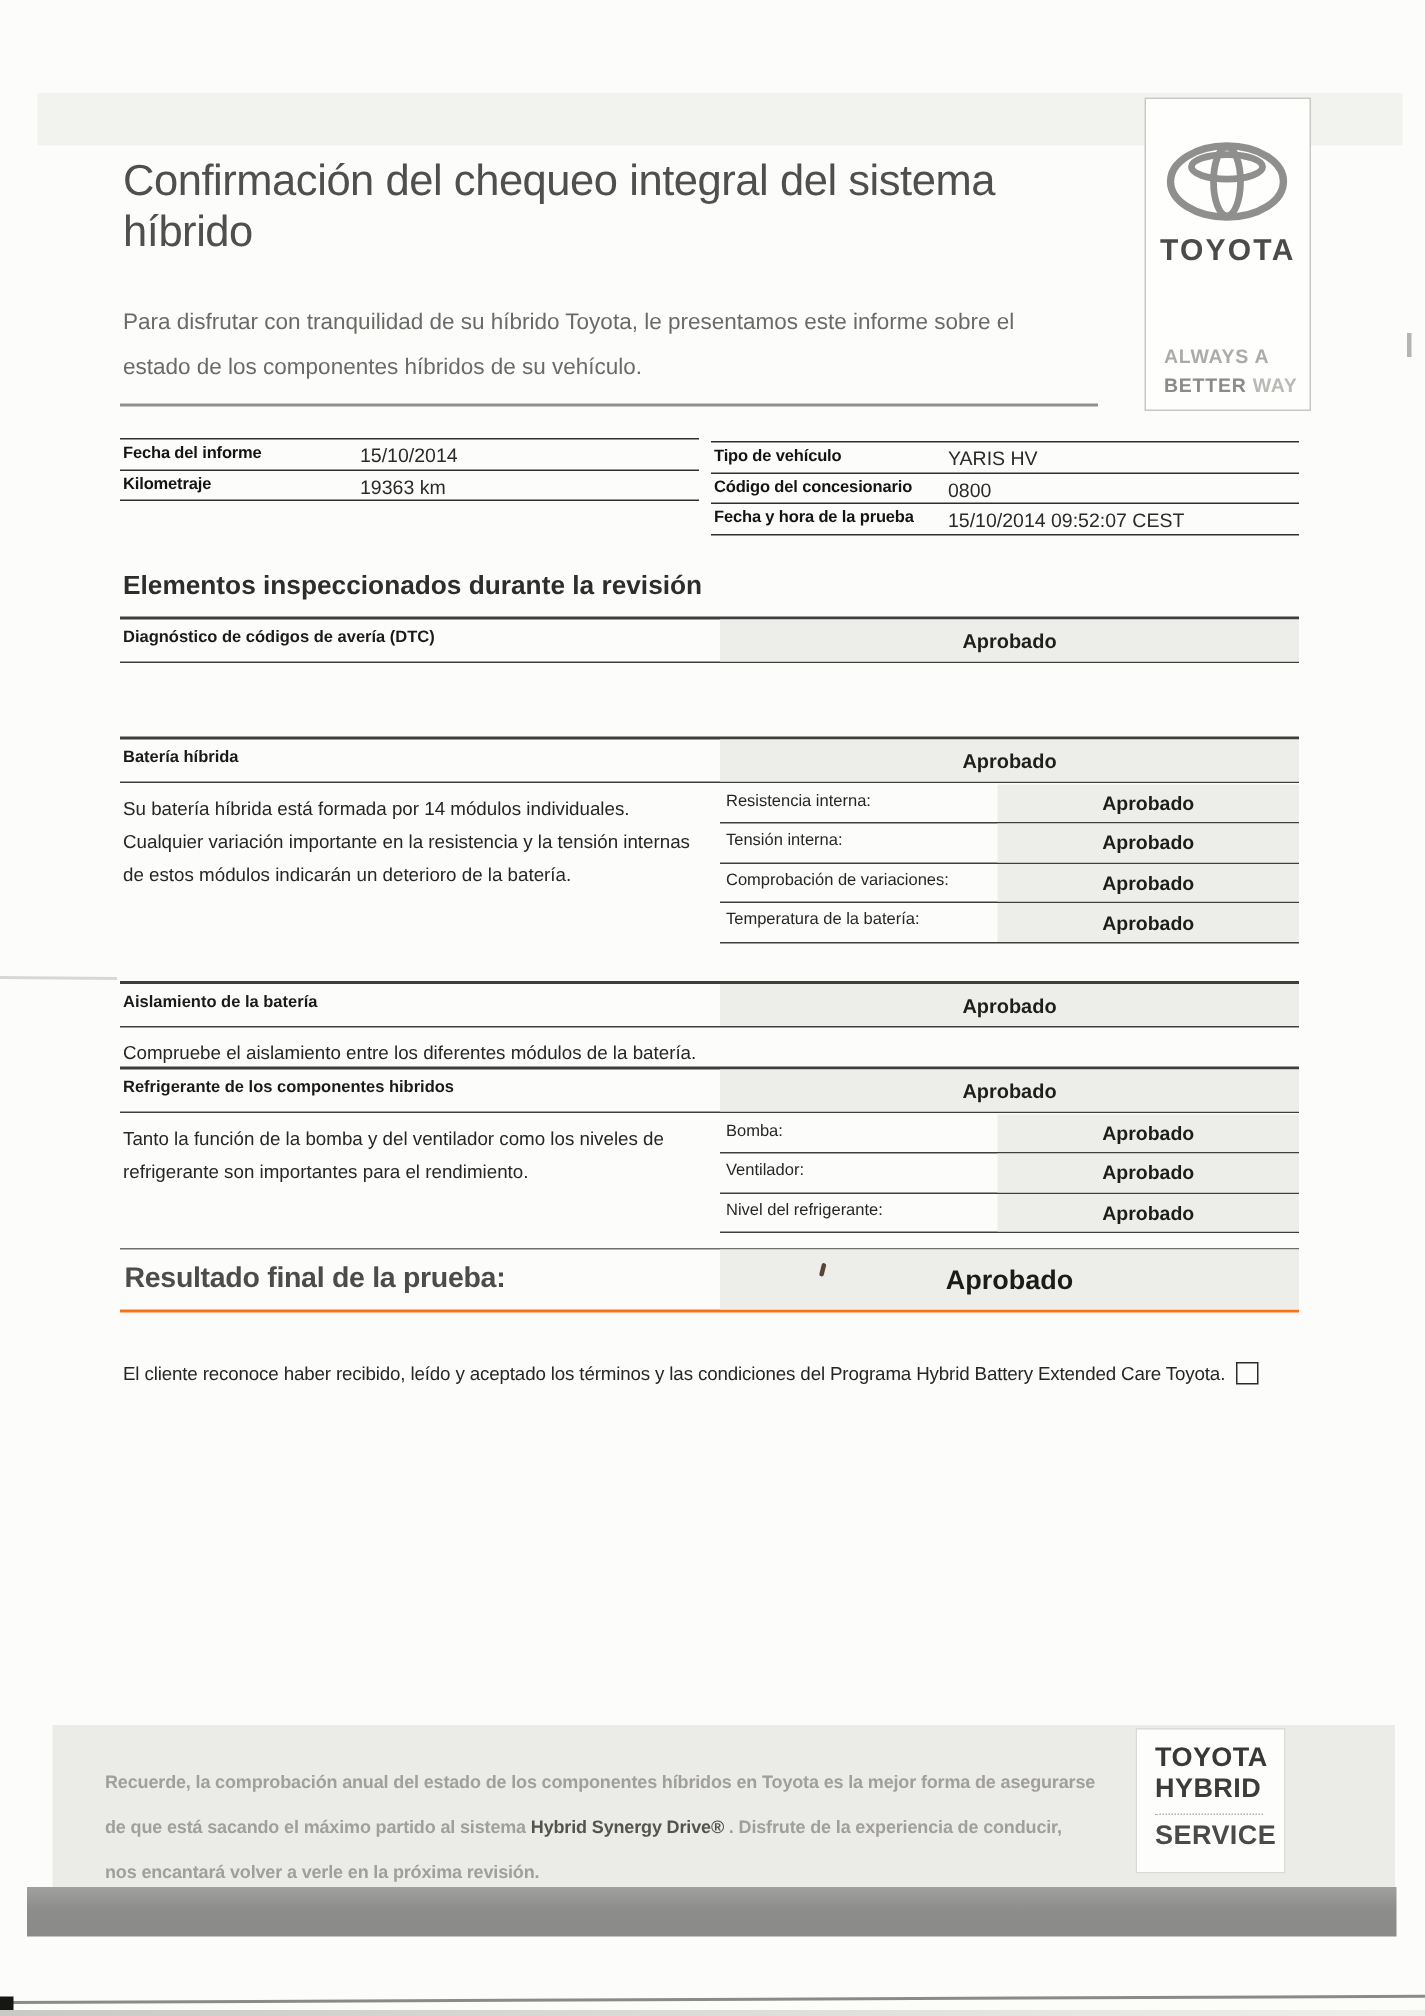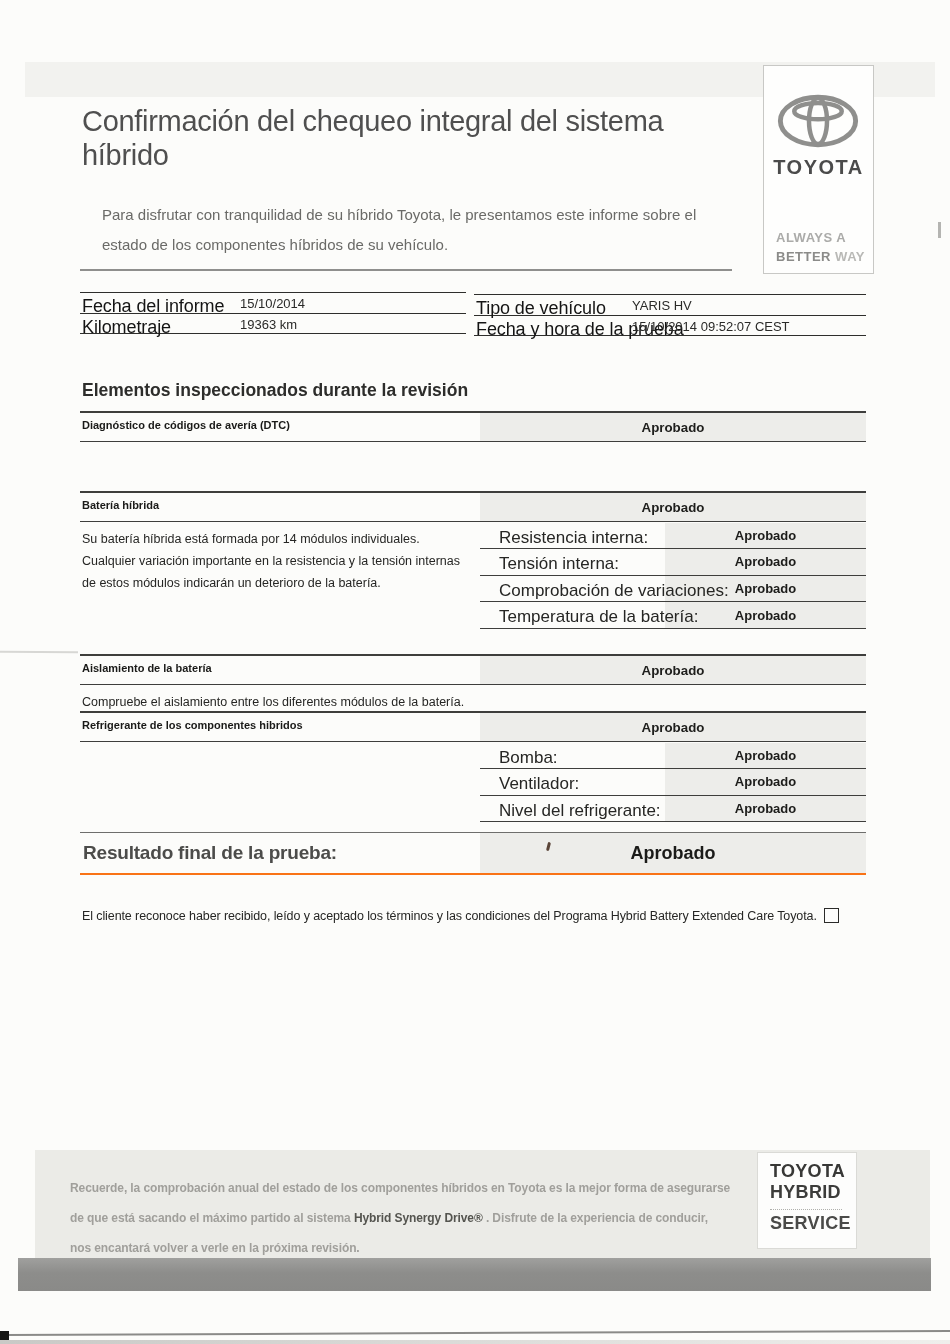--- a/index.html
+++ b/index.html
@@ -10,44 +10,44 @@
   }
   
   .header-band{position:absolute;left:25px;top:62px;width:910px;height:35px;background:#f2f2ef;}
   .logo-box{position:absolute;left:763px;top:65px;width:109px;height:207px;background:#fefefd;border:1px solid #c8c8c5;}
   .logo-emblem{position:absolute;left:13px;top:28px;width:82px;height:54px;}
   .logo-word{position:absolute;left:0;top:90px;width:100%;text-align:center;font-size:20px;font-weight:bold;letter-spacing:1.5px;color:#4b4b4b;}
   .tagline{position:absolute;left:12px;top:162px;font-size:13px;font-weight:bold;letter-spacing:.5px;line-height:19px;color:#ababa9;}
   .tagline .tl-bold{color:#8b8b89;}
   .tagline .tl-light{color:#b9b9b6;}
   .doc-title{position:absolute;left:82px;top:104px;width:690px;font-size:29px;letter-spacing:-.3px;color:#4f4f4f;line-height:34px;white-space:pre-line;}
-  .doc-intro{position:absolute;left:82px;top:200px;width:670px;font-size:15px;color:#6a6a67;line-height:30px;white-space:pre-line;margin-left:20px;}
+  .doc-intro{position:absolute;left:82px;top:200px;width:670px;font-size:15px;color:#6a6a67;line-height:30px;white-space:pre-line;}
   .intro-rule{position:absolute;left:80px;top:269px;width:652px;height:2px;background:#8f8f8d;}
   
   .info-table{position:absolute;}
   .info-row{position:relative;height:19.5px;border-bottom:1.5px solid #2e2e2c;}
   .info-row.first{border-top:1.5px solid #2e2e2c;}
-  .info-label{position:absolute;left:2px;top:3px;font-size:18px;font-weight:normal;letter-spacing:-.1px;color:#141414;white-space:nowrap;}
+  .info-label{position:absolute;left:2px;top:3px;font-size:11px;font-weight:bold;letter-spacing:-.1px;color:#141414;white-space:nowrap;}
   .info-value{position:absolute;top:3px;font-size:13px;color:#2a2a28;white-space:nowrap;}
   #info-left{left:80px;top:292px;width:386px;}
   #info-left .info-value{left:160px;}
   #info-right{left:474px;top:294px;width:392px;}
   #info-right .info-value{left:158px;}
   .redaction{position:absolute;left:156px;top:2px;width:142px;height:15px;background:#0b0b0b;}
   
   .insp-heading{position:absolute;left:82px;top:380px;font-size:17.5px;font-weight:bold;color:#2d2d2b;}
   .section{position:absolute;left:80px;width:786px;}
   .sec-head{position:relative;height:28px;border-top:2px solid #3e3e3c;border-bottom:1.5px solid #3e3e3c;}
   .sec-title{position:absolute;left:2px;top:6px;font-size:11px;font-weight:bold;color:#1a1a18;text-align:center;}
   .sec-status{position:absolute;left:400px;top:0;width:386px;height:28px;background:#EDEDEA;
     display:flex;align-items:center;justify-content:center;font-size:13.3px;font-weight:bold;color:#1e1e1c;}
   .sec-desc{position:absolute;left:2px;top:37px;width:414px;font-size:12.5px;color:#262624;line-height:22px;white-space:pre-line;}
   .sub-rows{position:absolute;left:400px;top:31.5px;width:386px;}
   .sub-row{position:relative;height:25.6px;border-bottom:1.5px solid #3e3e3c;}
-  .sub-label{position:absolute;left:19px;top:5px;font-size:17px;color:#262624;white-space:nowrap;}
+  .sub-label{position:absolute;left:4px;top:5px;font-size:11px;color:#262624;white-space:nowrap;}
   .sub-status{position:absolute;left:185px;top:0;width:201px;height:100%;background:#EDEDEA;
     display:flex;align-items:center;justify-content:center;font-size:13px;font-weight:bold;color:#1c1c1a;}
   
   .result-block{position:absolute;left:80px;top:832px;width:786px;height:40px;border-top:1.5px solid #6e6e6c;border-bottom:2px solid #f97316;}
   .result-label{position:absolute;left:3px;top:9px;font-size:19px;font-weight:bold;letter-spacing:-.2px;color:#4c4c4a;}
   .result-status{position:absolute;left:400px;top:0;width:386px;height:40px;background:#EDEDEA;
     display:flex;align-items:center;justify-content:center;font-size:18px;font-weight:bold;color:#1b1b19;}
   
   .ack-row{position:absolute;left:82px;top:908px;display:flex;align-items:center;white-space:nowrap;}
   .ack-text{font-size:12.5px;letter-spacing:-.1px;color:#262624;}
@@ -108,20 +108,24 @@
       <span class="info-value">19363 km</span>
     </div>
   </div>
 
   <div id="info-right" class="info-table">
     <div class="info-row first">
       <span class="info-label">Tipo de vehículo</span>
       <span class="info-value">YARIS HV</span>
     </div>
     <div class="info-row">
+      <span class="info-label">Código del concesionario</span>
+      <span class="info-value">0800</span>
+    </div>
+    <div class="info-row">
       <span class="info-label">Fecha y hora de la prueba</span>
       <span class="info-value">15/10/2014 09:52:07 CEST</span>
     </div>
   </div>
 
   <div class="insp-heading">Elementos inspeccionados durante la revisión</div>
 
   <div class="section" style="top:411px;">
     <div class="sec-head">
       <div class="sec-status">
@@ -179,20 +183,22 @@
     <div class="sec-desc" style="width:440px;">Compruebe el aislamiento entre los diferentes módulos de la batería.</div>
   </div>
 
   <div class="section" style="top:711px;">
     <div class="sec-head">
       <div class="sec-status">
         <span>Aprobado</span>
       </div>
       <div class="sec-title">Refrigerante de los componentes hibridos</div>
     </div>
+    <div class="sec-desc">Tanto la función de la bomba y del ventilador como los niveles de
+refrigerante son importantes para el rendimiento.</div>
     <div class="sub-rows">
       <div class="sub-row">
         <div class="sub-status">
             <span>Aprobado</span>
           </div>
         <span class="sub-label">Bomba:</span>
       </div>
       <div class="sub-row">
         <div class="sub-status">
             <span>Aprobado</span>

